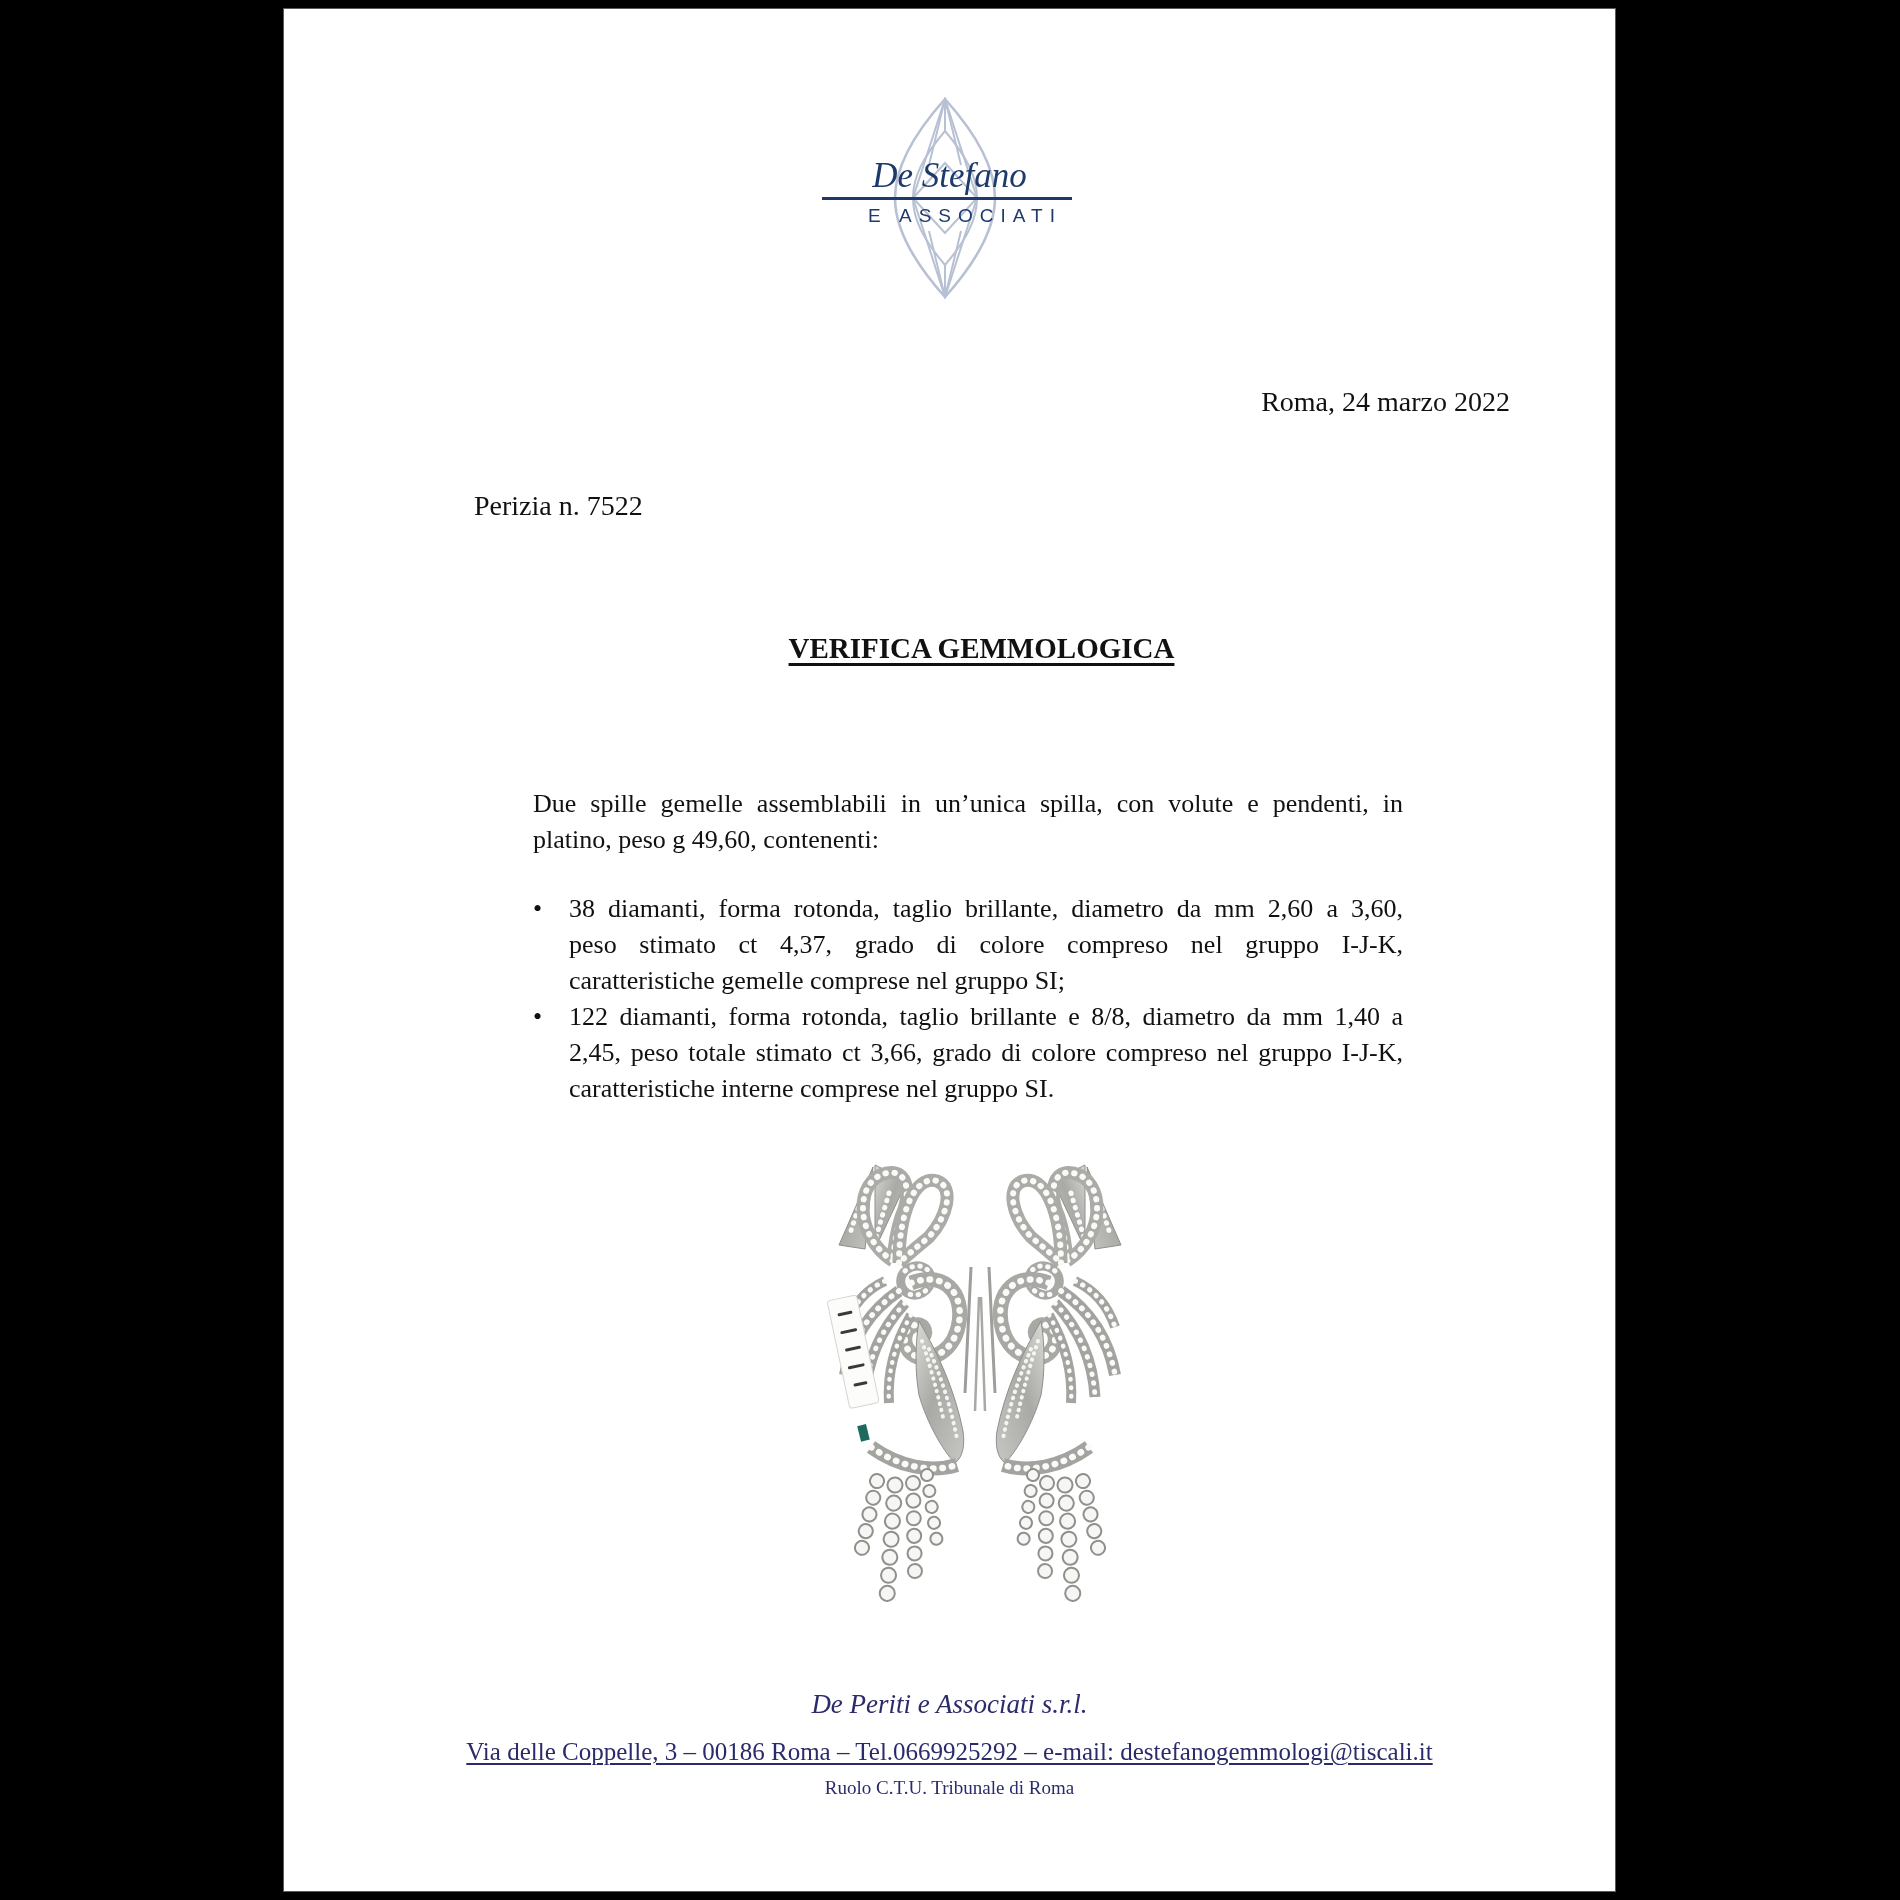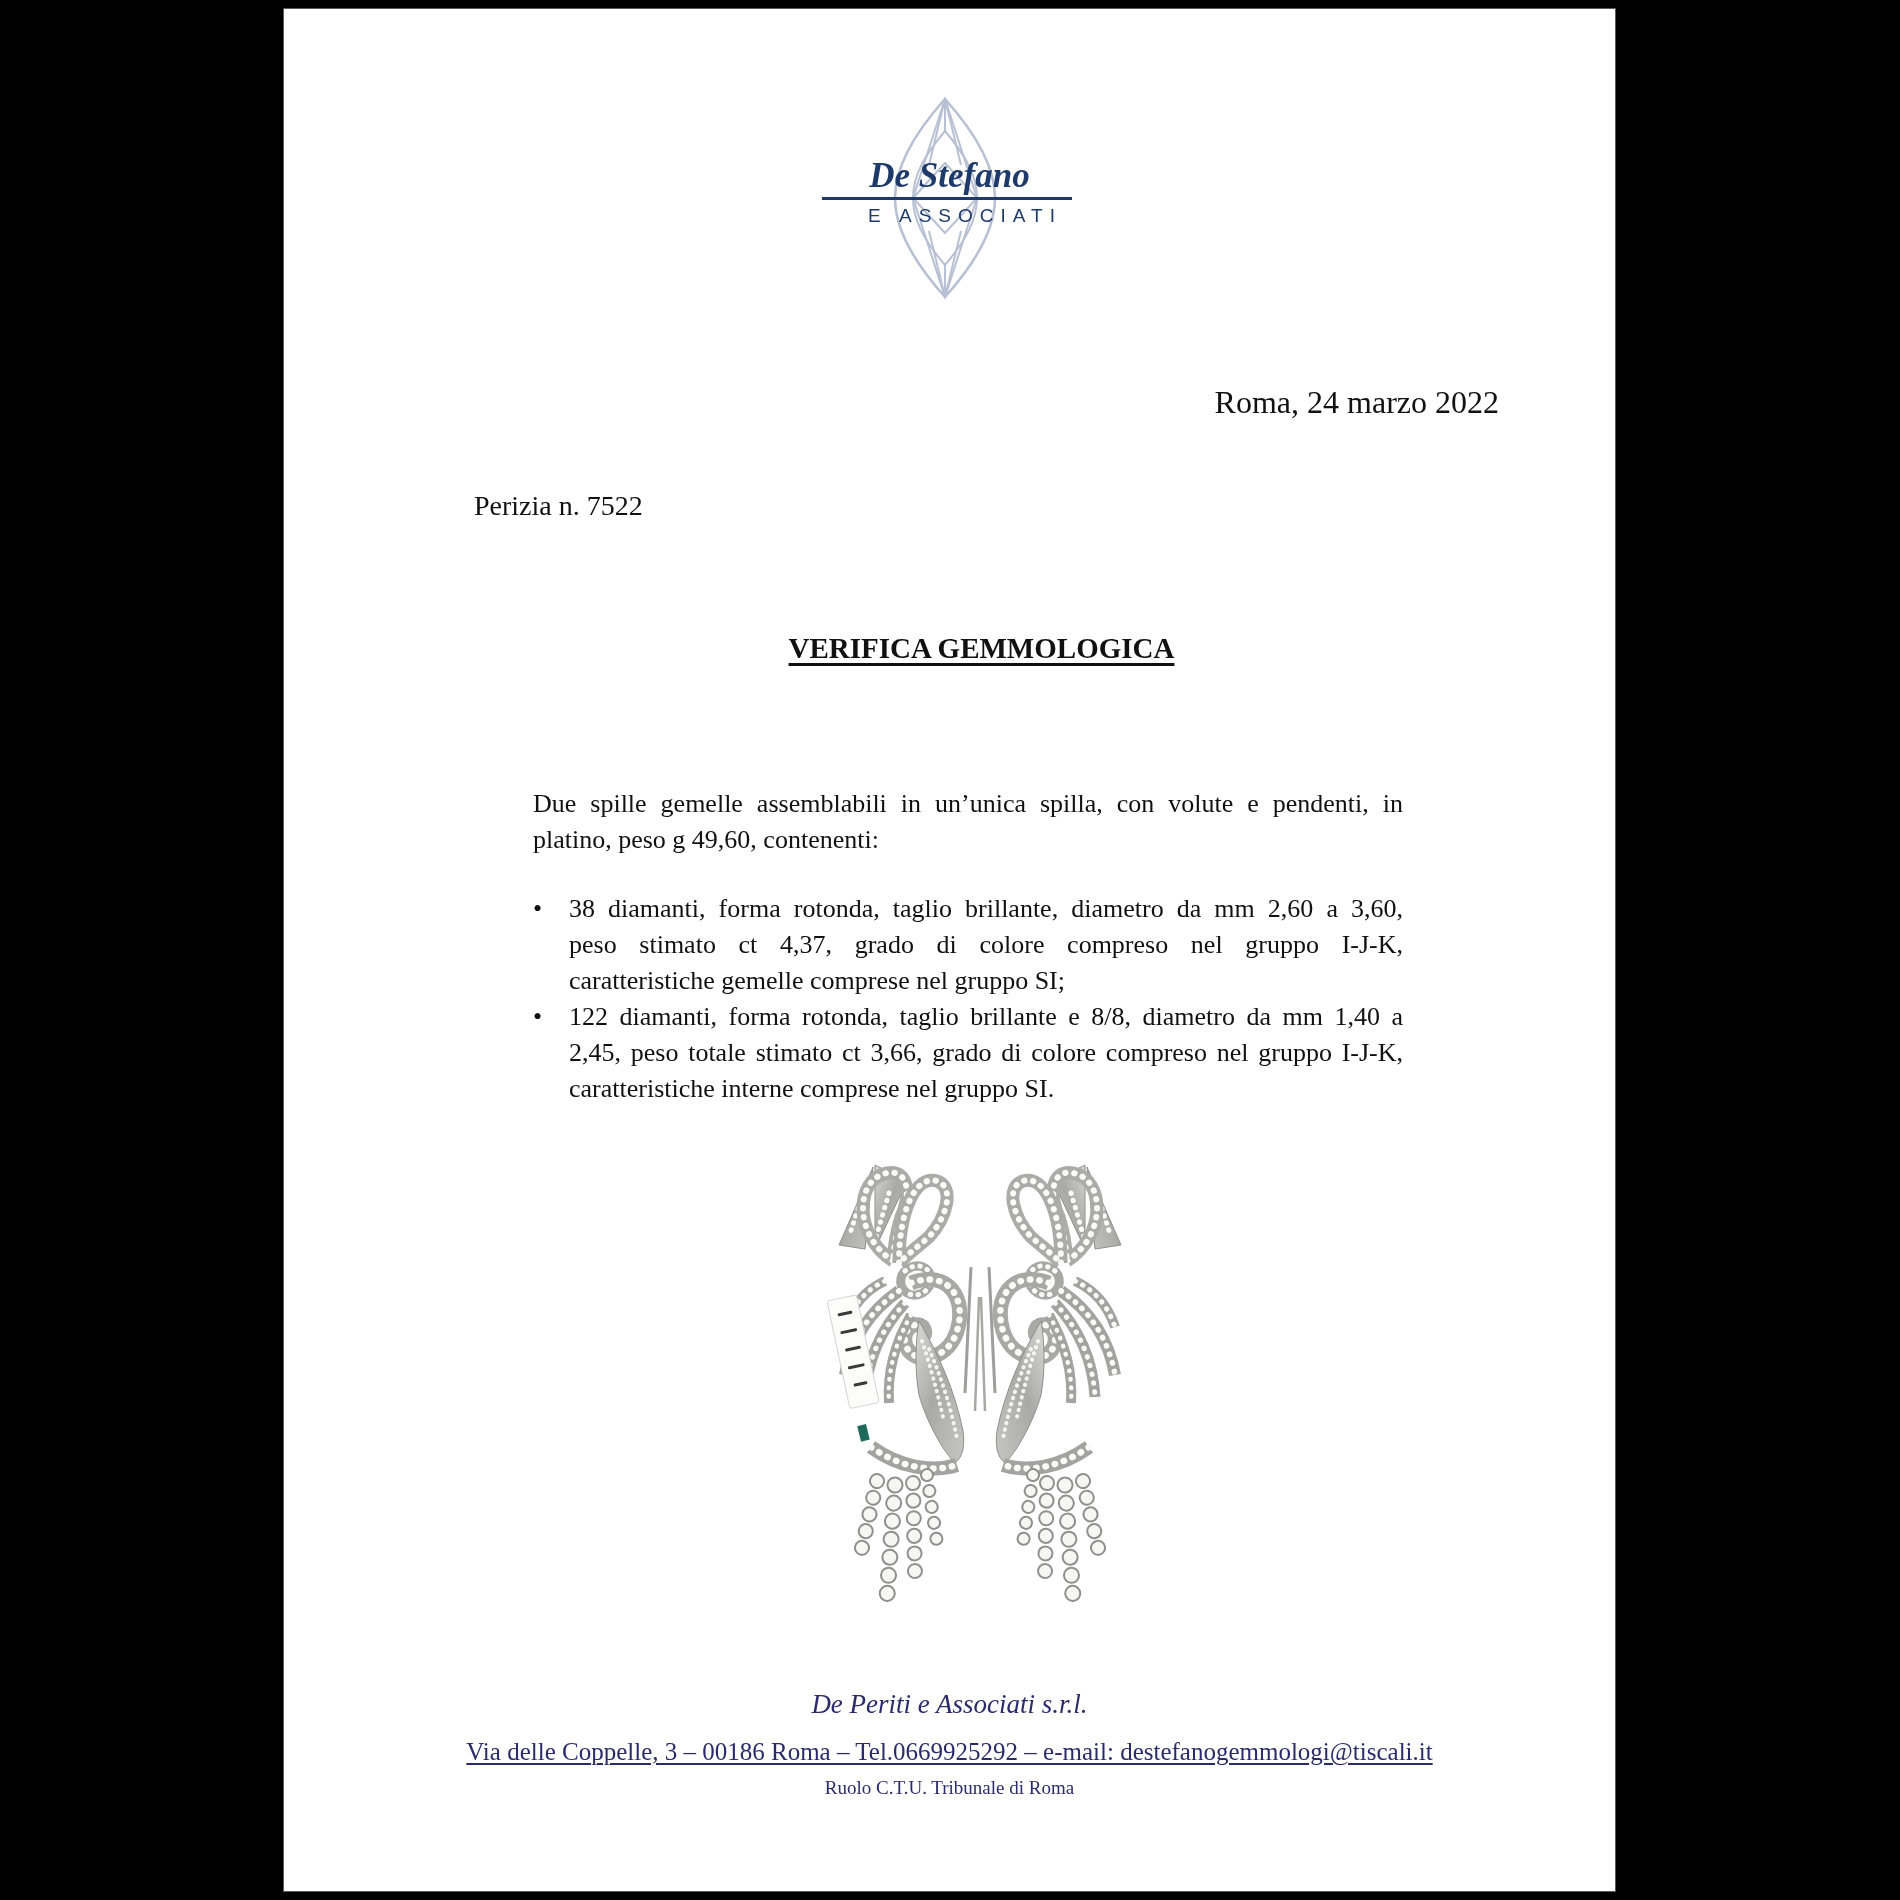--- a/index.html
+++ b/index.html
@@ -17,43 +17,43 @@
     background:#ffffff;
     box-shadow:0 0 0 1px #5a5a5a;
   }
   .abs{position:absolute;}
 
   
   .logo-diamond{left:609px; top:88px; width:104px; height:202px;}
   .brand{
     left:0; top:146px; width:100%;
     text-align:center;
-    font-style:italic; font-weight:bold;
+    font-style:italic; font-weight:normal;
     font-size:35px; line-height:42px;
     color:#1e3a6b;
   }
   .brand-rule{
     left:538px; top:188px; width:250px; height:3px;
     background:#1e3a6b;
   }
   .brand-sub{
     left:12px; top:196px; width:100%;
     text-align:center;
     font-size:19px; line-height:22px;
     letter-spacing:7px; text-indent:7px;
     color:#1e3a6b;
     font-family:"Liberation Sans", sans-serif;
   }
 
   
   .date-line{
-    left:0; top:376px; width:100%;
+    left:11px; top:376px; width:100%;
     padding-right:116px; box-sizing:border-box;
     text-align:right;
-    font-size:32px; line-height:34px; color:#111;
+    font-size:28px; line-height:34px; color:#111;
   }
   .report-number{
     left:190px; top:456px;
     font-size:28px; line-height:34px; color:#111;margin-top:24px;
   }
   .doc-title{
     left:0; top:621px; width:100%;
     text-align:center;
     font-size:29px; line-height:36px;
     font-weight:bold; color:#111;

